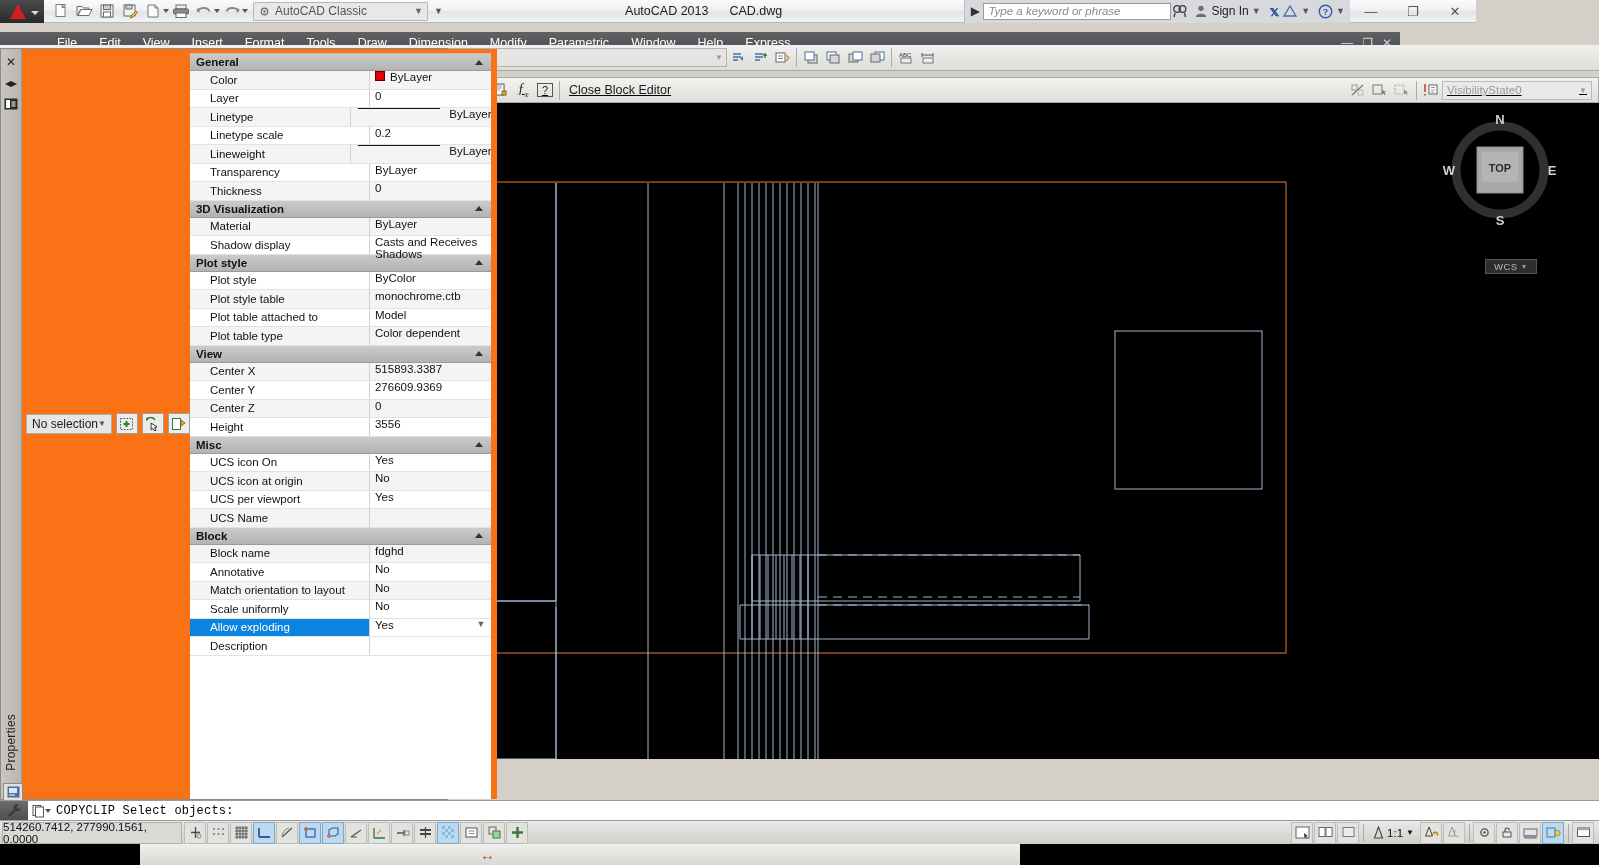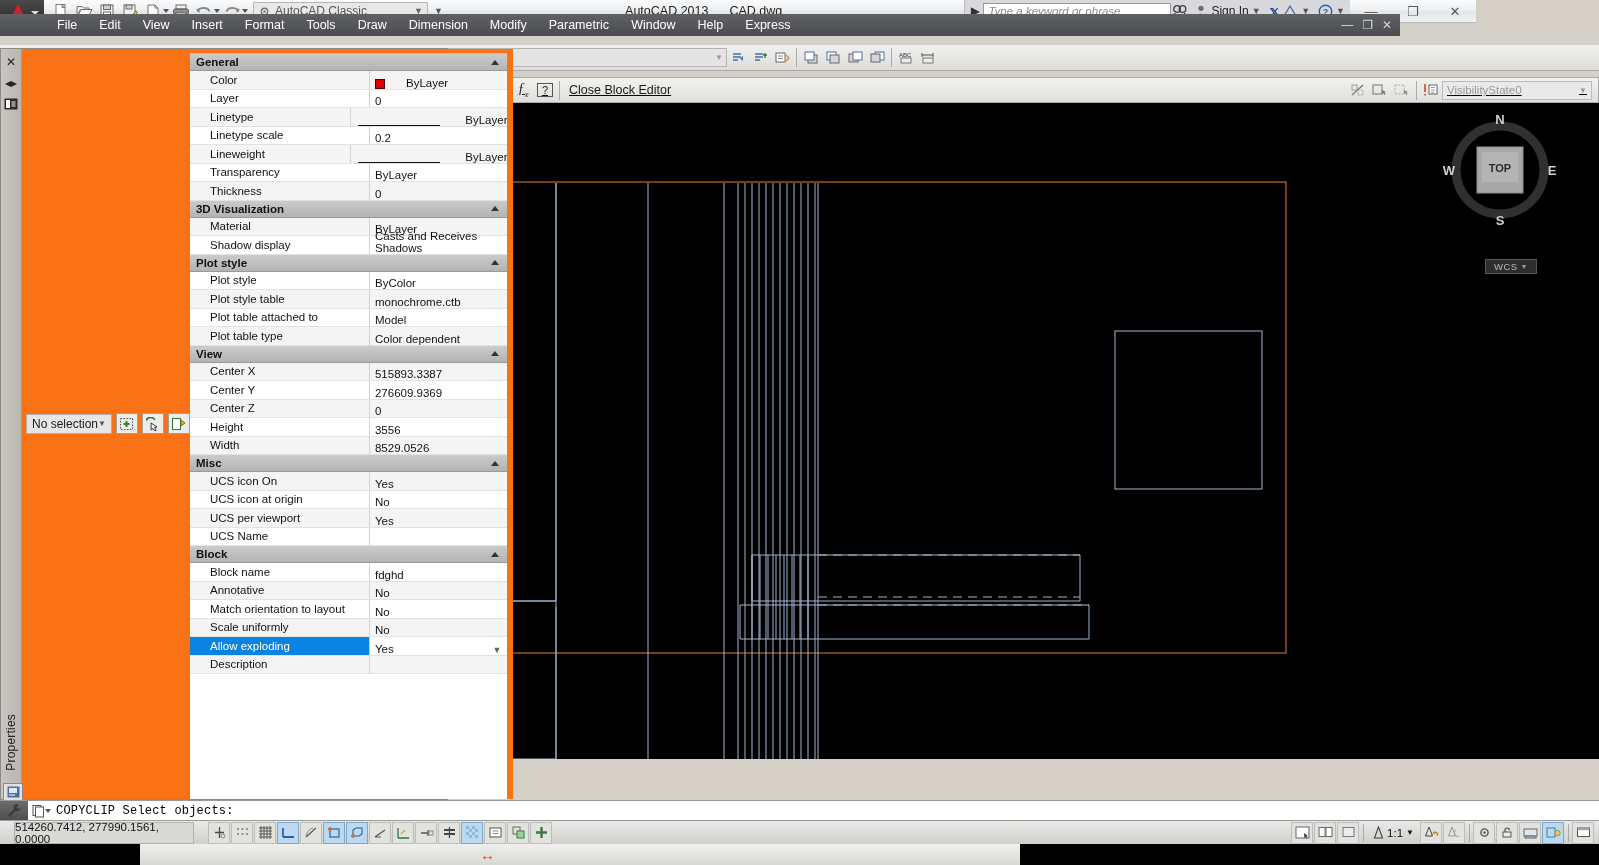--- a/index.html
+++ b/index.html
@@ -59,21 +59,21 @@
   }
   .signzone { display:flex; align-items:center; gap:3px; height:23px; padding:0 5px;
     background:#d7d9dc;}
   .signzone .lbl { font-size:12px; color:#222; }
   .wctrl { display:flex; align-items:center; height:23px;}
   .wbtn { width:42px;height:23px;display:flex;align-items:center;justify-content:center;
     color:#555; font-size:13px; }
 
   
   .menubar {
-    position:absolute; left:0; top:14px; width:1400px; height:22px;
+    position:absolute; left:0; top:32px; width:1400px; height:22px;
     background: linear-gradient(to bottom,#5f6164,#4a4c50);
     display:flex; align-items:center;
   }
   .menubar .spacer { width:46px; }
   .menuitem { color:#fff; font-size:12.5px; padding:3px 11px; cursor:default; }
   .mdi-ctrl { margin-left:auto; display:flex; align-items:center; gap:9px; padding-right:8px; color:#d8d8d8;
     font-size:12px;}
 
   
   .toolrow {
@@ -151,21 +151,21 @@
     padding-left:6px; font-weight:bold; font-size:11.5px; color:#111;
   }
   .grp .tri { margin-left:auto; margin-right:8px; width:0;height:0;
     border-left:4px solid transparent;border-right:4px solid transparent;
     border-bottom:5px solid #333; }
   .prow { height:18.5px; display:flex; align-items:center; font-size:11.5px;
     border-bottom:1px solid #e2e2e2; }
   .prow .pname { width:180px; padding-left:20px; color:#111;
     border-right:1px solid #d2d2d2; height:100%; display:flex; align-items:center;}
   .prow .pval { flex:1; padding-left:5px; color:#111; height:100%;
-    display:flex; align-items:flex-end; gap:21px; }
+    display:flex; align-items:flex-start; gap:5px; }
   .prow:nth-child(even) .pname, .prow:nth-child(even) .pval { background:#f4f4f4; }
   .prow.sel .pname { background:#0a84e0; color:#fff; }
   .prow.sel .pval { background:#fff; }
   .swatch { width:10px;height:10px; background:#e00000; border:1px solid #500;}
   .ltline { display:inline-block; width:82px; height:1px; background:#111; margin-right:4px; margin-left:2px;}
   .dd-caret { margin-left:auto; margin-right:6px; color:#666; font-size:9px;}
   .pal-tab { height:18px; display:flex; align-items:flex-end; padding-left:2px; }
 
   
   .cmdline {
@@ -182,21 +182,21 @@
   
   .statusbar {
     position:absolute; left:0; top:820px; width:1599px; height:24px;
     background: linear-gradient(to bottom,#e9e9e7,#cfcfcb);
     border-top:1px solid #9a9a9a;
     display:flex; align-items:center;
   }
   .coords {
     width:180px; height:22px; background:#d9d9d5; border:1px solid #b0b0ac;
     display:flex;align-items:center;justify-content:center;
-    font-size:11.5px;color:#111; margin:0 14px;
+    font-size:11.5px;color:#111; margin:0 2px;
   }
   .sbtn { width:22px;height:22px;border:1px solid #bdbdb9;background:#e2e2de;
     display:flex;align-items:center;justify-content:center; margin-right:1px;}
   .sbtn.on { background:#bcd9ef; border-color:#7fa8c8;}
   .ssep { width:1px;height:18px;background:#aaa; margin:0 3px;}
   .scale-box { display:flex;align-items:center;gap:3px;height:22px;padding:0 6px;
     font-size:11.5px;color:#111;}
   .sb-right { margin-left:auto; display:flex; align-items:center; padding-right:4px;}
 
   .bottomstrip { position:absolute;left:0;top:844px;width:1599px;height:21px;
@@ -723,24 +723,20 @@
           <div class="pval">276609.9369</div>
         </div>
         <div class="prow">
           <div class="pname">Center Z</div>
           <div class="pval">0</div>
         </div>
         <div class="prow">
           <div class="pname">Height</div>
           <div class="pval">3556</div>
         </div>
-        <div class="prow">
-          <div class="pname">Width</div>
-          <div class="pval">8529.0526</div>
-        </div>
 
         <div class="grp">
           <span>Misc</span>
           <span class="tri"></span>
         </div>
         <div class="prow">
           <div class="pname">UCS icon On</div>
           <div class="pval">Yes</div>
         </div>
         <div class="prow">

